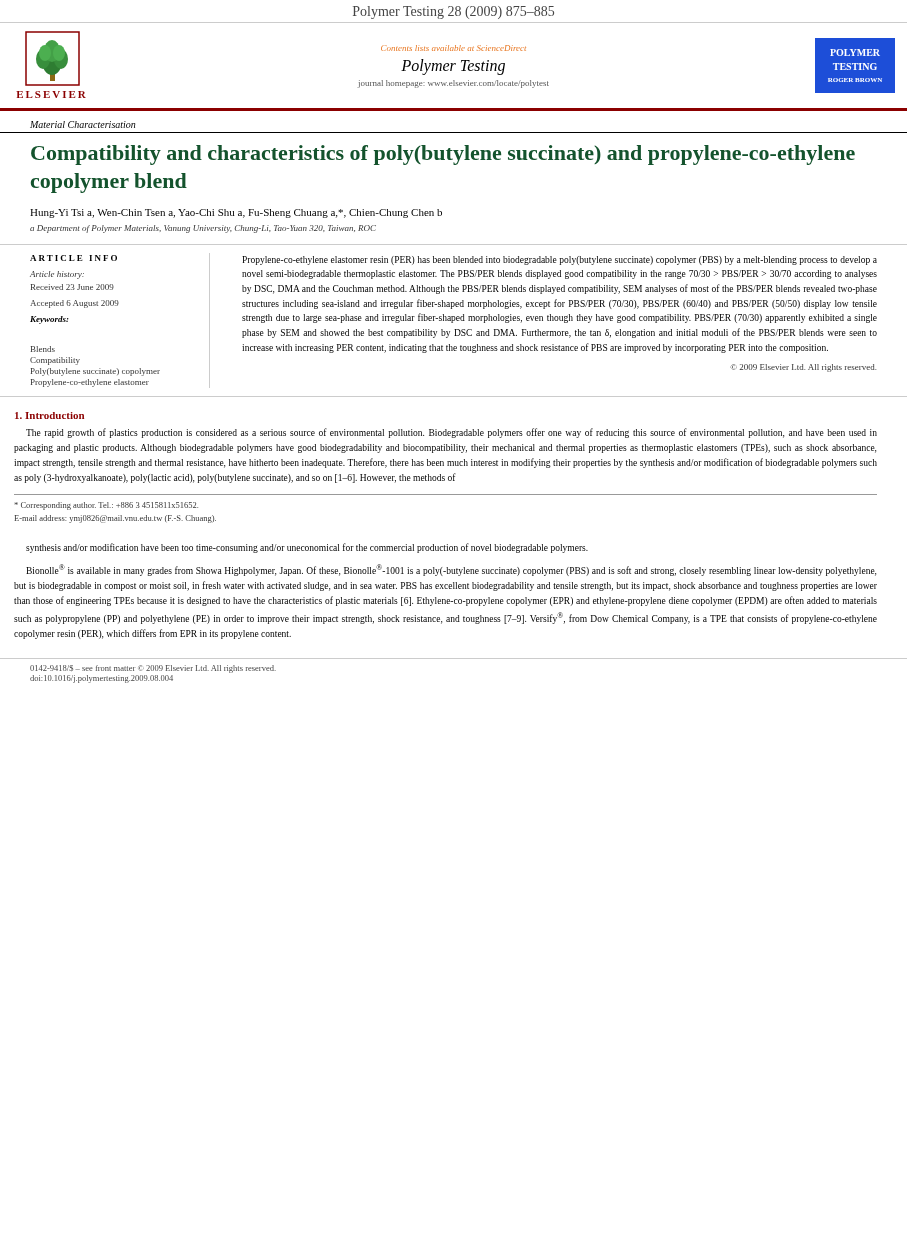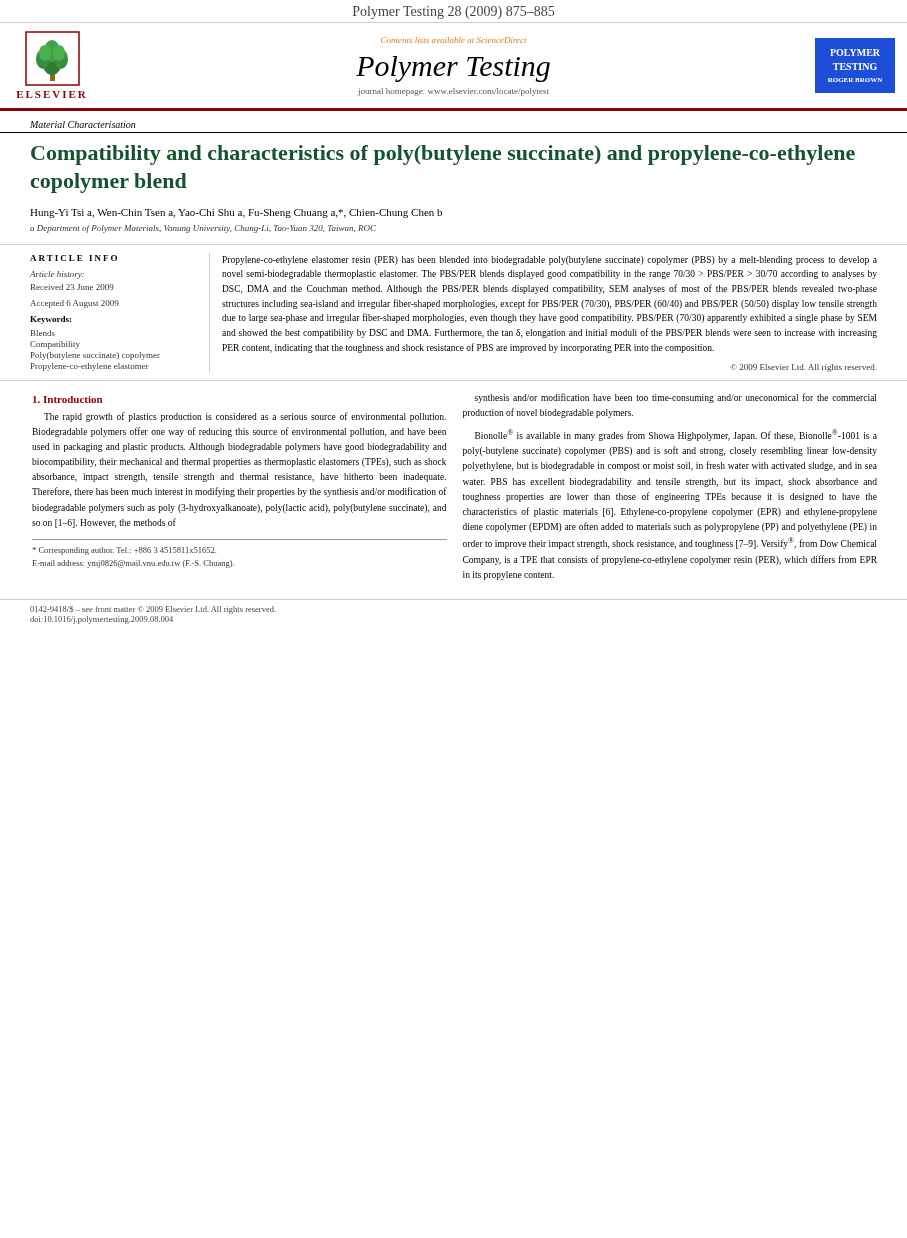--- a/index.html
+++ b/index.html
@@ -54,21 +54,21 @@
     .sciencedirect-link {
       font-size: 9px;
       color: #555;
       margin-bottom: 4px;
     }
     .sciencedirect-link span {
       color: #e87722;
       font-style: italic;
     }
     .journal-title-header {
-      font-size: 30px;
+      font-size: 16px;
       font-style: italic;
       color: #000;
       font-weight: normal;
       margin-bottom: 3px;
     }
     .journal-homepage {
       font-size: 9px;
       color: #555;
     }
 
@@ -113,21 +113,21 @@
       font-size: 9px;
       color: #333;
       font-style: italic;
       line-height: 1.5;
     }
 
     
     .two-col-area {
       display: flex;
       padding: 8px 30px 8px 30px;
-      gap: 12px;
+      gap: 32px;
       border-bottom: 1px solid #ccc;
     }
 
     
     .article-info {
       width: 180px;
       min-width: 180px;
       border-right: 1px solid #ccc;
       padding-right: 12px;
     }
@@ -145,22 +145,23 @@
       margin-bottom: 3px;
       color: #333;
     }
     .info-value {
       font-size: 9px;
       color: #333;
       margin-bottom: 6px;
     }
     .keywords-label {
       font-size: 9px;
-      font-weight: bold;
-      margin-bottom: 4px;
+      font-style: italic;
+      font-weight: bold;
+      margin-bottom: 20px;
     }
     .keyword-item {
       font-size: 9px;
       color: #333;
       margin-bottom: 1px;
     }
 
     
     .abstract-area {
       flex: 1;
@@ -181,22 +182,23 @@
     .abstract-copyright {
       font-size: 9px;
       text-align: right;
       margin-top: 6px;
       color: #333;
     }
 
     
     .main-content {
       display: flex;
-      padding: 10px 30px 10px 32px;
+      padding: 10px 30px 10px 14px;
       gap: 16px;
+      flex-direction: column;
     }
     .col-left {
       flex: 1;
     }
     .col-right {
       flex: 1;
     }
 
     .section-heading {
       font-size: 11px;

